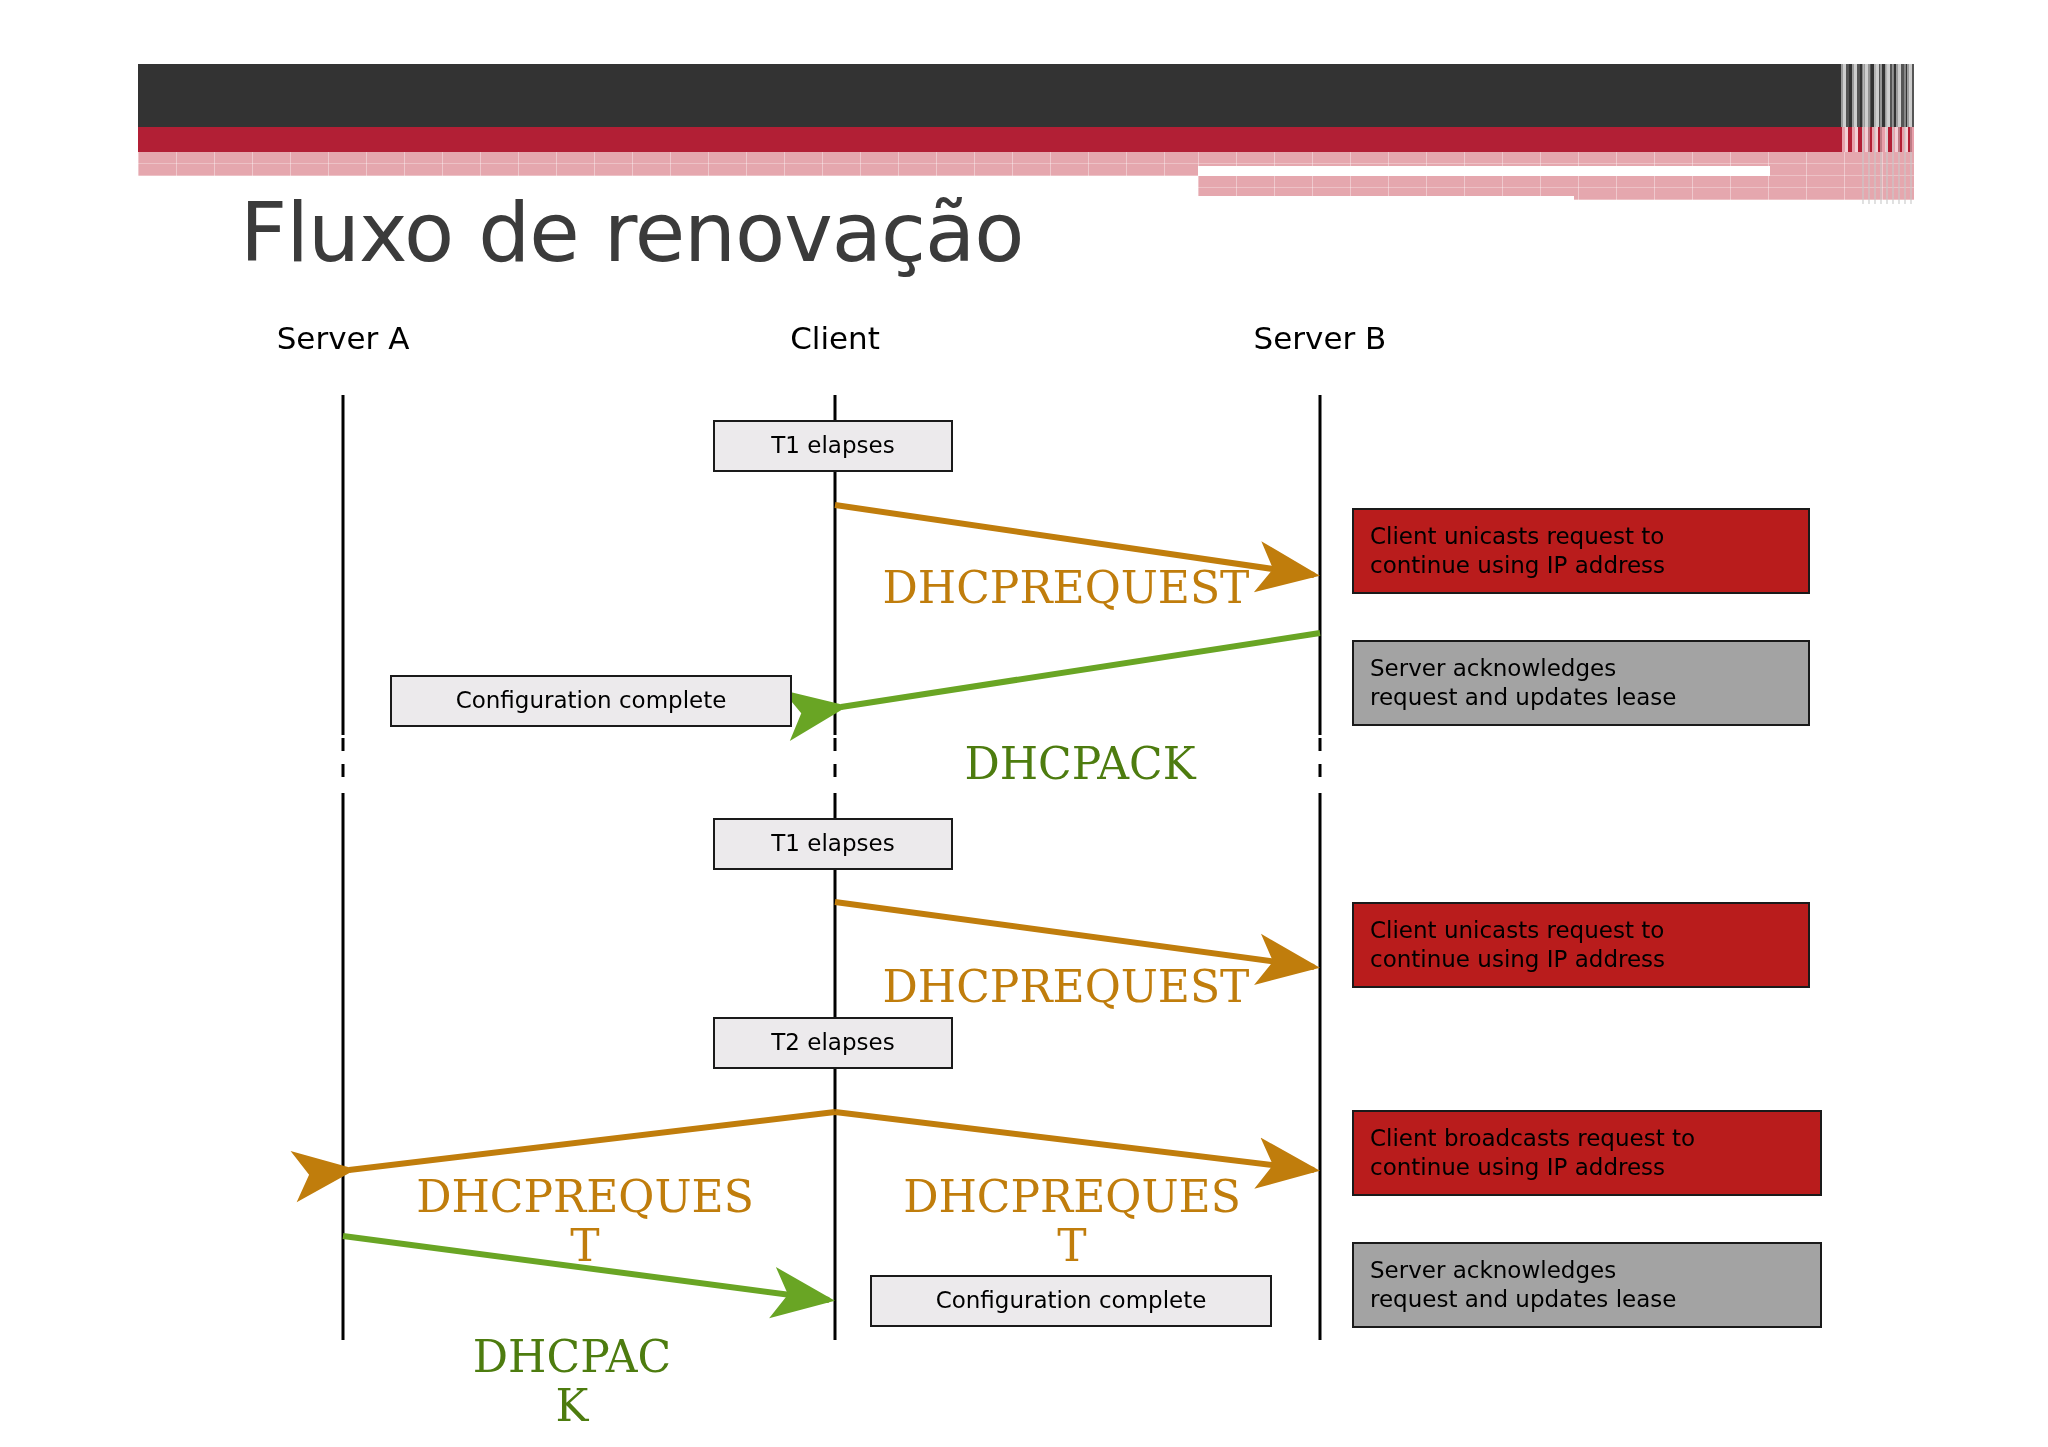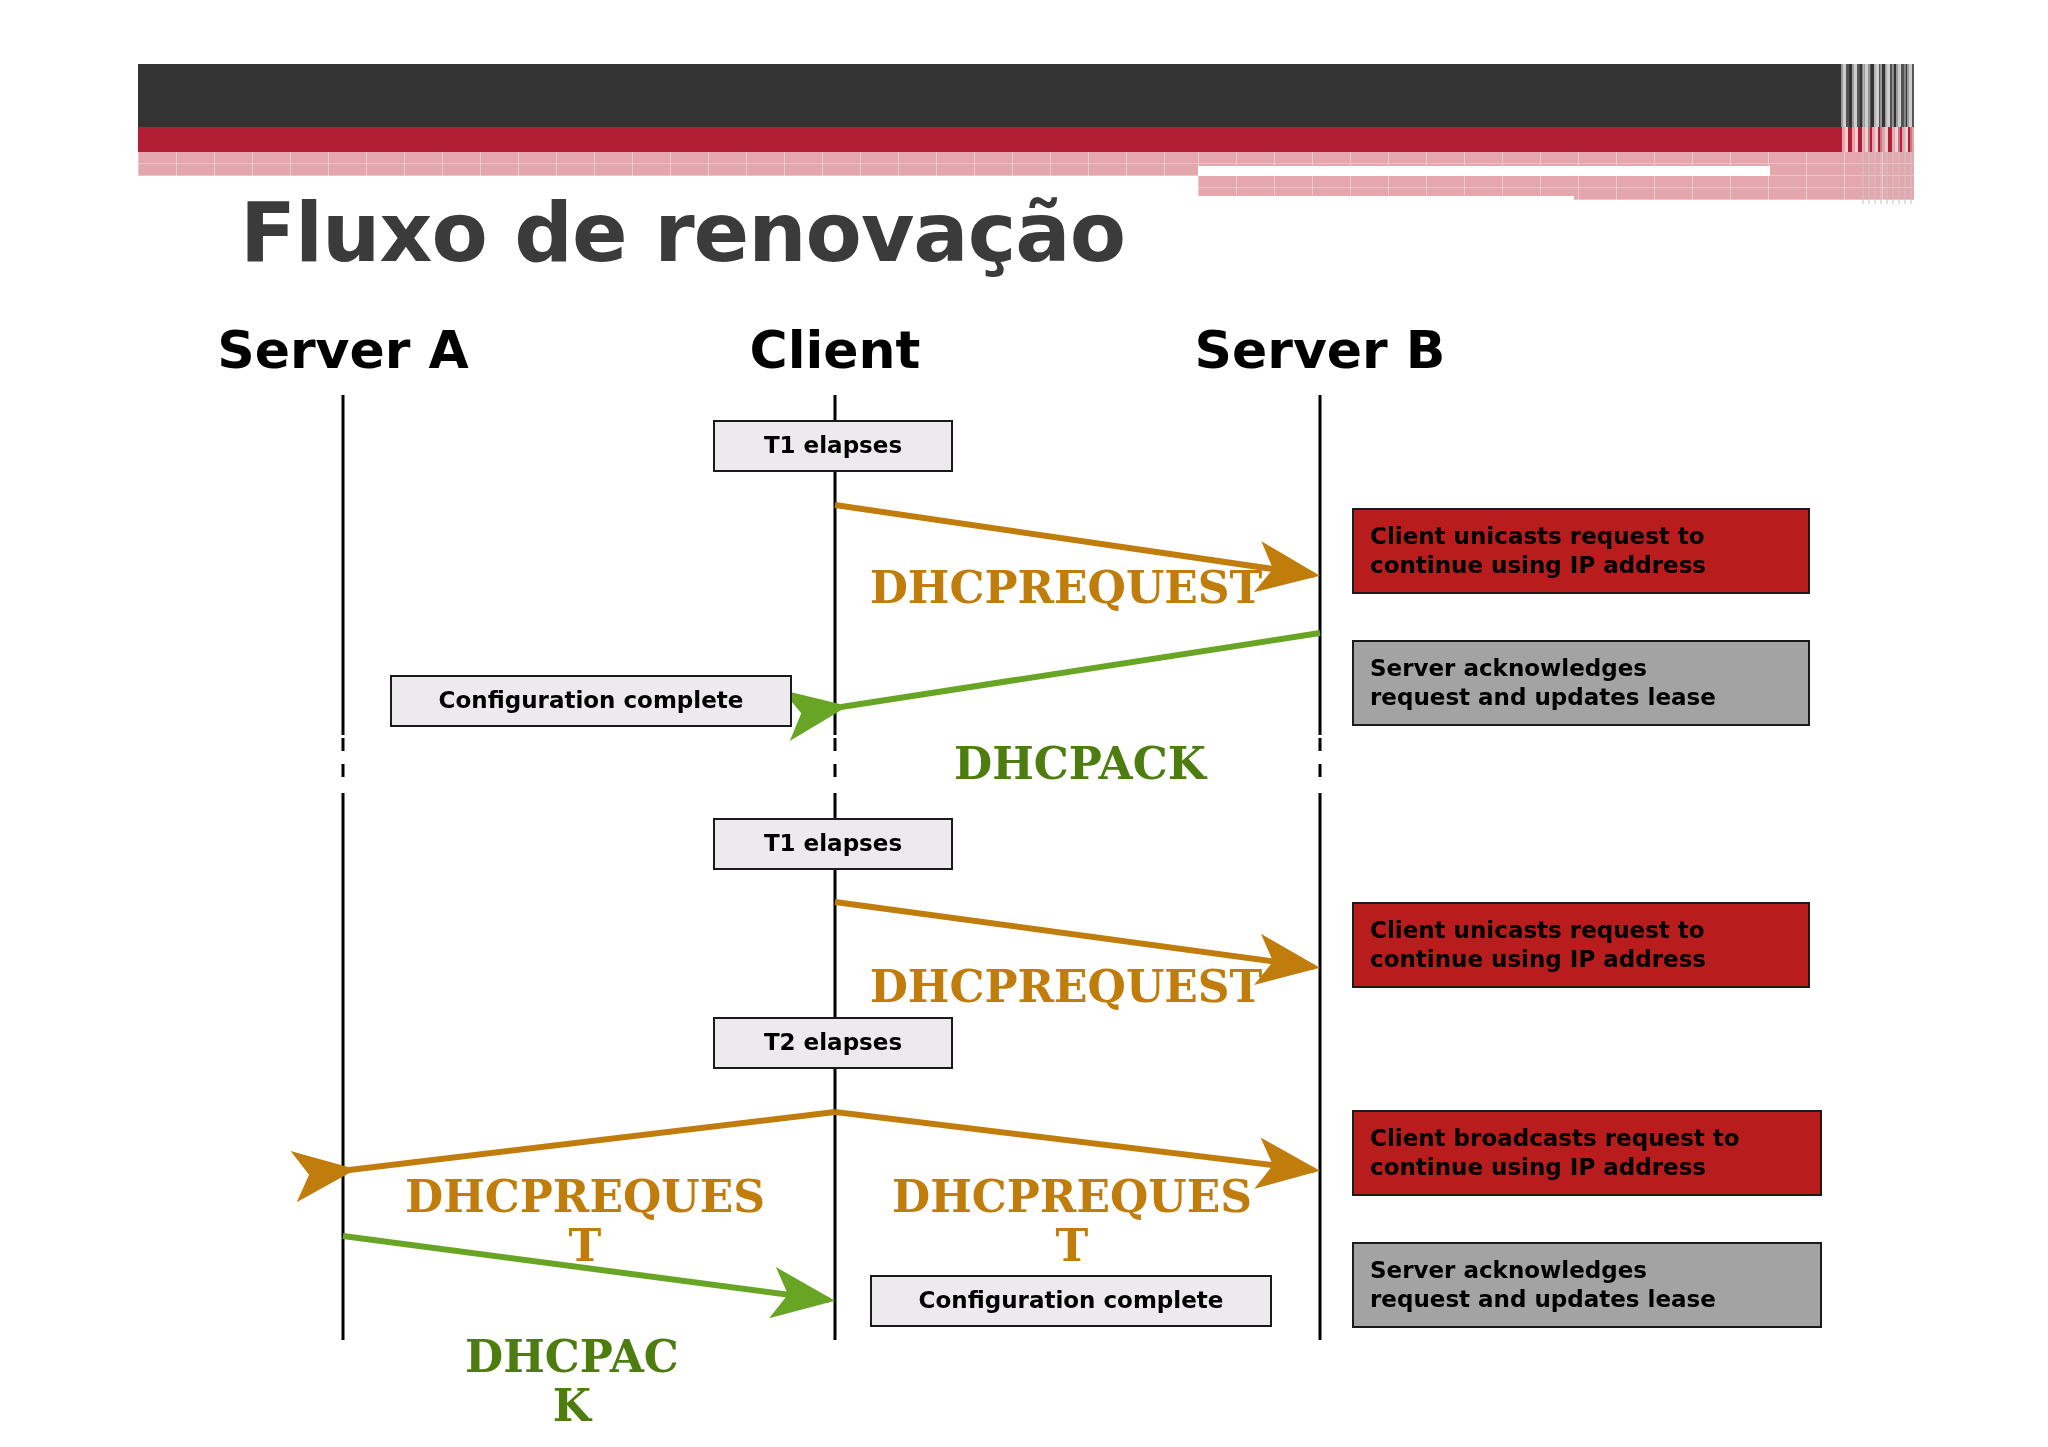--- a/index.html
+++ b/index.html
@@ -1,21 +1,21 @@
 <!DOCTYPE html>
 <html><head>
 <meta charset="utf-8">
 <style>
   html,body{margin:0;padding:0;background:#ffffff;}
   body{
     width:2048px;height:1447px;
     font-family:"DejaVu Sans", sans-serif;
     position:relative;overflow:hidden;
   }
-  .stage{position:absolute;left:0;top:0;width:2048px;height:1183px;font-weight:bold;}
+  .stage{position:absolute;left:0;top:0;width:2048px;height:1183px;}
 
   
   .hdr-dark{position:absolute;left:138px;top:64px;width:1776px;height:63px;background:#333333;}
   .hdr-dark-fade{position:absolute;left:1838px;top:64px;width:76px;height:63px;
      background:repeating-linear-gradient(90deg,#333 0 3px,#9b9b9b 3px 5px,#cfcfcf 5px 8px,#555 8px 11px);}
   .hdr-crimson{position:absolute;left:138px;top:127px;width:1776px;height:31px;background:#b21f35;}
   .hdr-crimson-fade{position:absolute;left:1838px;top:127px;width:76px;height:31px;
      background:repeating-linear-gradient(90deg,#b21f35 0 4px,#e8a0ab 4px 7px,#f3cfd5 7px 10px);}
   .hdr-pink1{position:absolute;left:138px;top:152px;width:1060px;height:24px;background:#e5a7ae;
      background-image:
@@ -36,21 +36,21 @@
 
   
   .title{
     position:absolute;left:240px;top:185px;
     font-family:"DejaVu Sans", sans-serif;
     font-size:82px;color:#3b3b3b;letter-spacing:-1px;white-space:nowrap;
   }
 
   
   .lane-hdr{
-    position:absolute;font-size:52px;color:#000;white-space:nowrap;
+    position:absolute;font-size:31px;color:#000;white-space:nowrap;
     font-family:"DejaVu Sans", sans-serif;transform:translateX(-50%);
   }
 
   
   svg.diagram{position:absolute;left:0;top:0;width:2048px;height:1447px;overflow:visible;}
 
   
   .box{
     position:absolute;box-sizing:border-box;border:2px solid #1a1a1a;
     display:flex;align-items:center;

